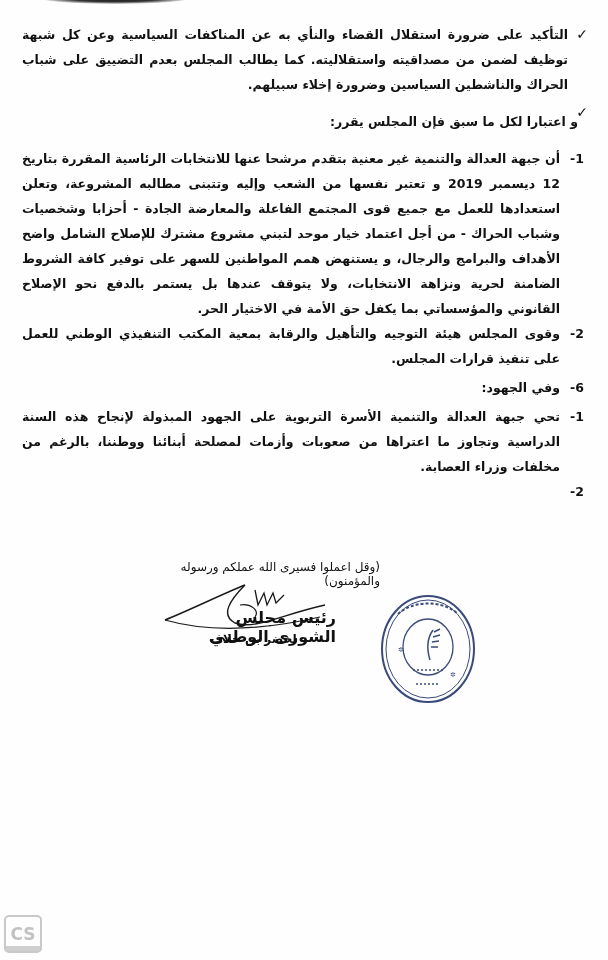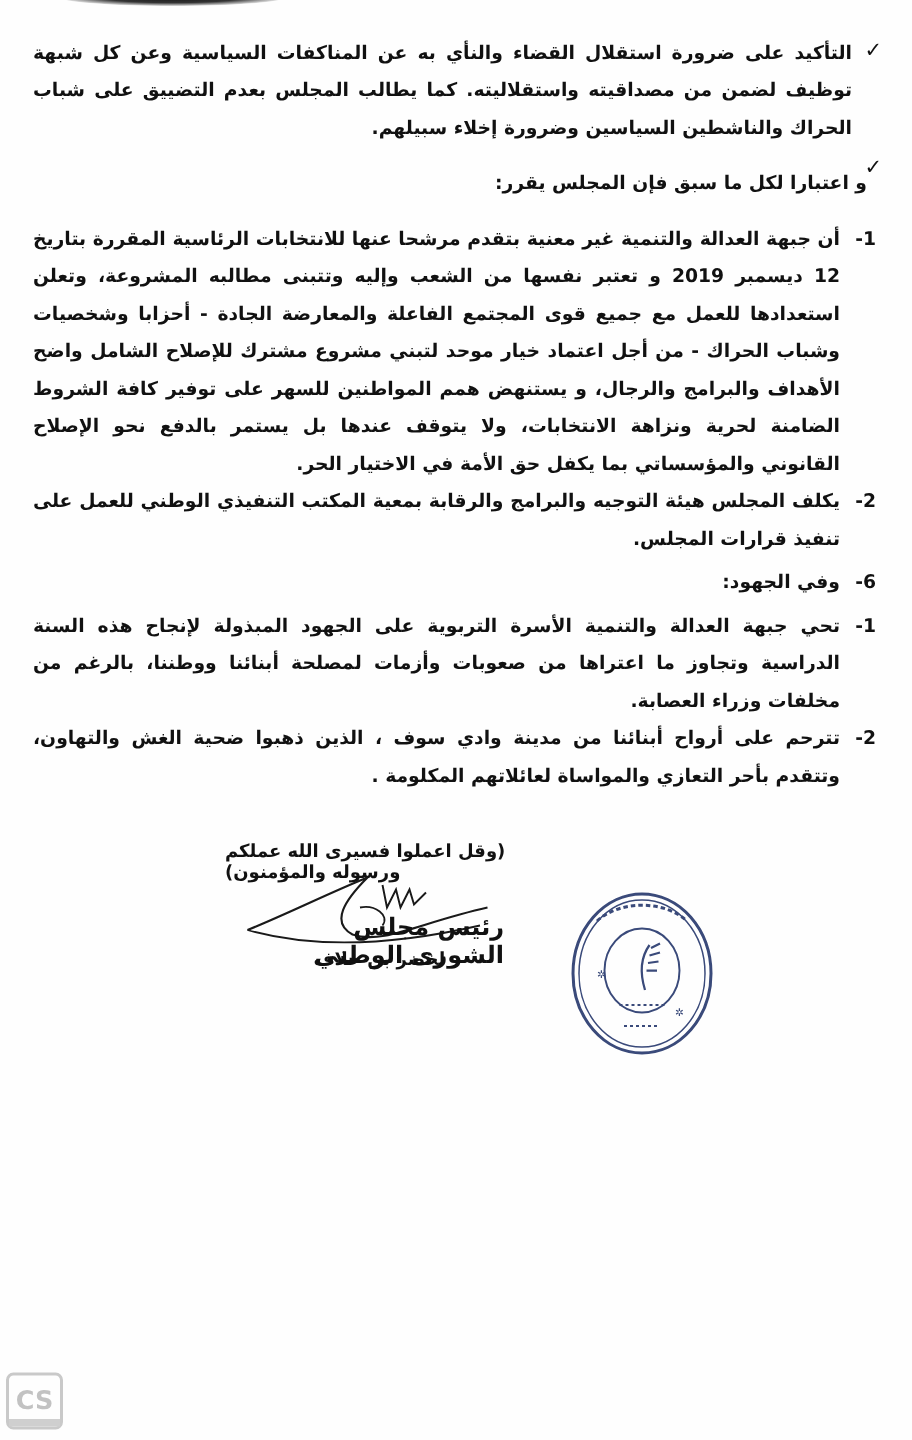--- a/index.html
+++ b/index.html
@@ -11,22 +11,22 @@
   .doc{position:absolute;left:22px;right:18px;top:22px;direction:rtl;text-align:justify;
        font-size:12.5px;font-weight:bold;line-height:25px;}
   .check{position:relative;padding-right:22px;margin-bottom:3px;}
   .check .mark{position:absolute;right:2px;top:0;font-size:14px;}
   .plain{margin:12px;}
   .num{position:relative;padding-right:30px;}
   .num .n{position:absolute;right:6px;top:0;}
   .section{position:relative;padding-right:30px;margin-top:4px;}
   .section .n{position:absolute;right:6px;top:0;}
   .sub{margin-top:4px;}
-  .closing{position:absolute;left:150px;top:560px;width:230px;text-align:left;direction:rtl;
-           font-size:12px;font-weight:bold;}
+  .closing{position:absolute;left:150px;top:560px;width:230px;text-align:right;direction:rtl;
+           font-size:12px;font-weight:normal;}
   .title-line{position:absolute;left:206px;top:608px;width:130px;text-align:right;direction:rtl;
               font-size:16px;font-weight:bold;}
   .name-line{position:absolute;left:209px;top:632px;width:110px;text-align:left;direction:rtl;
              font-size:12px;font-weight:bold;}
   .signature{position:absolute;left:160px;top:575px;width:170px;height:60px;}
   .stamp{position:absolute;left:378px;top:592px;width:100px;height:115px;}
   .watermark{position:absolute;left:4px;top:915px;display:flex;gap:8px;
              font-family:"DejaVu Sans",sans-serif;color:#c6c6c6;}
   .cs-logo{width:34px;height:34px;border:2px solid #c9c9c9;border-radius:5px;position:relative;
            font-weight:bold;font-size:17px;display:flex;align-items:center;justify-content:center;color:#c2c2c2;}
@@ -47,33 +47,32 @@
     <div class="check">
       <span class="mark">✓</span>
     </div>
     <div class="plain">و اعتبارا لكل ما سبق فإن المجلس يقرر:</div>
     <div class="num">
       <span class="n">1-</span>
       <span>أن جبهة العدالة والتنمية غير معنية بتقدم مرشحا عنها للانتخابات الرئاسية المقررة بتاريخ 12 ديسمبر 2019 و تعتبر نفسها من الشعب وإليه وتتبنى مطالبه المشروعة، وتعلن استعدادها للعمل مع جميع قوى المجتمع الفاعلة والمعارضة الجادة - أحزابا وشخصيات وشباب الحراك - من أجل اعتماد خيار موحد لتبني مشروع مشترك للإصلاح الشامل واضح الأهداف والبرامج والرجال، و يستنهض همم المواطنين للسهر على توفير كافة الشروط الضامنة لحرية ونزاهة الانتخابات، ولا يتوقف عندها بل يستمر بالدفع نحو الإصلاح القانوني والمؤسساتي بما يكفل حق الأمة في الاختيار الحر.</span>
     </div>
     <div class="num">
       <span class="n">2-</span>
-      <span>يكلف المجلس هيئة التوجيه والبرامج والرقابة بمعية المكتب التنفيذي الوطني للعمل على تنفيذ قرارات المجلس.</span>
+      <span>وقوى المجلس هيئة التوجيه والتأهيل والرقابة بمعية المكتب التنفيذي الوطني للعمل على تنفيذ قرارات المجلس.</span>
     </div>
     <div class="section">
       <span class="n">6-</span>
       <span>وفي الجهود:</span>
     </div>
     <div class="num sub">
       <span class="n">1-</span>
       <span>تحي جبهة العدالة والتنمية الأسرة التربوية على الجهود المبذولة لإنجاح هذه السنة الدراسية وتجاوز ما اعتراها من صعوبات وأزمات لمصلحة أبنائنا ووطننا، بالرغم من مخلفات وزراء العصابة.</span>
     </div>
     <div class="num">
       <span class="n">2-</span>
-      <span>تترحم على أرواح أبنائنا من مدينة وادي سوف ، الذين ذهبوا ضحية الغش والتهاون، وتتقدم بأحر التعازي والمواساة لعائلاتهم المكلومة .</span>
     </div>
   </div>
 
   <div class="closing">(وقل اعملوا فسيرى الله عملكم ورسوله والمؤمنون)</div>
 
   <svg class="signature" viewBox="0 0 170 60">
     <path d="M5 45 C30 35, 60 20, 85 10 C70 25, 60 40, 75 48 C95 55, 120 40, 165 30" fill="none" stroke="#1a1a1a" stroke-width="1.4"></path>
     <path d="M5 45 C40 55, 90 58, 160 42" fill="none" stroke="#1a1a1a" stroke-width="1.2"></path>
     <path d="M95 15 L98 30 L104 18 L107 30 L113 18 L116 28 L124 20" fill="none" stroke="#1a1a1a" stroke-width="1.3"></path>
     <path d="M80 30 C90 28, 100 35, 95 42" fill="none" stroke="#1a1a1a" stroke-width="1.2"></path>

